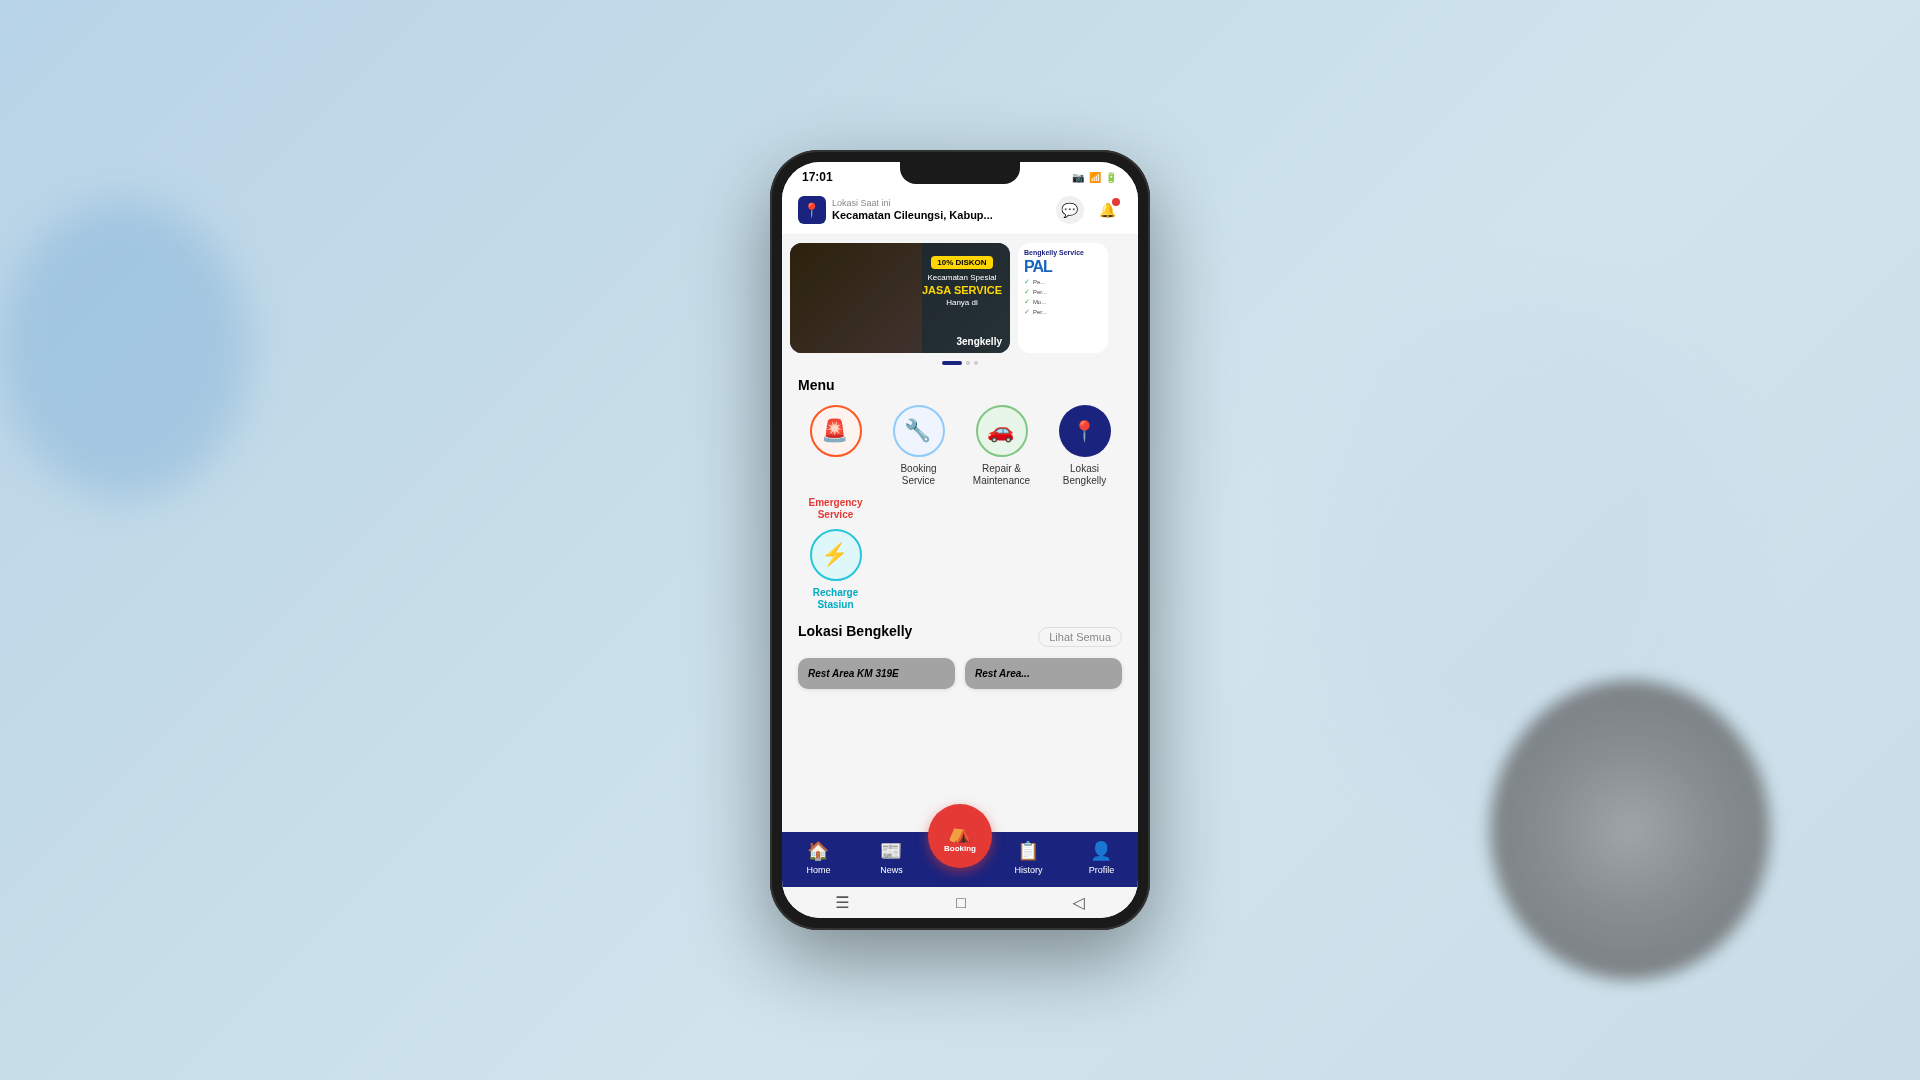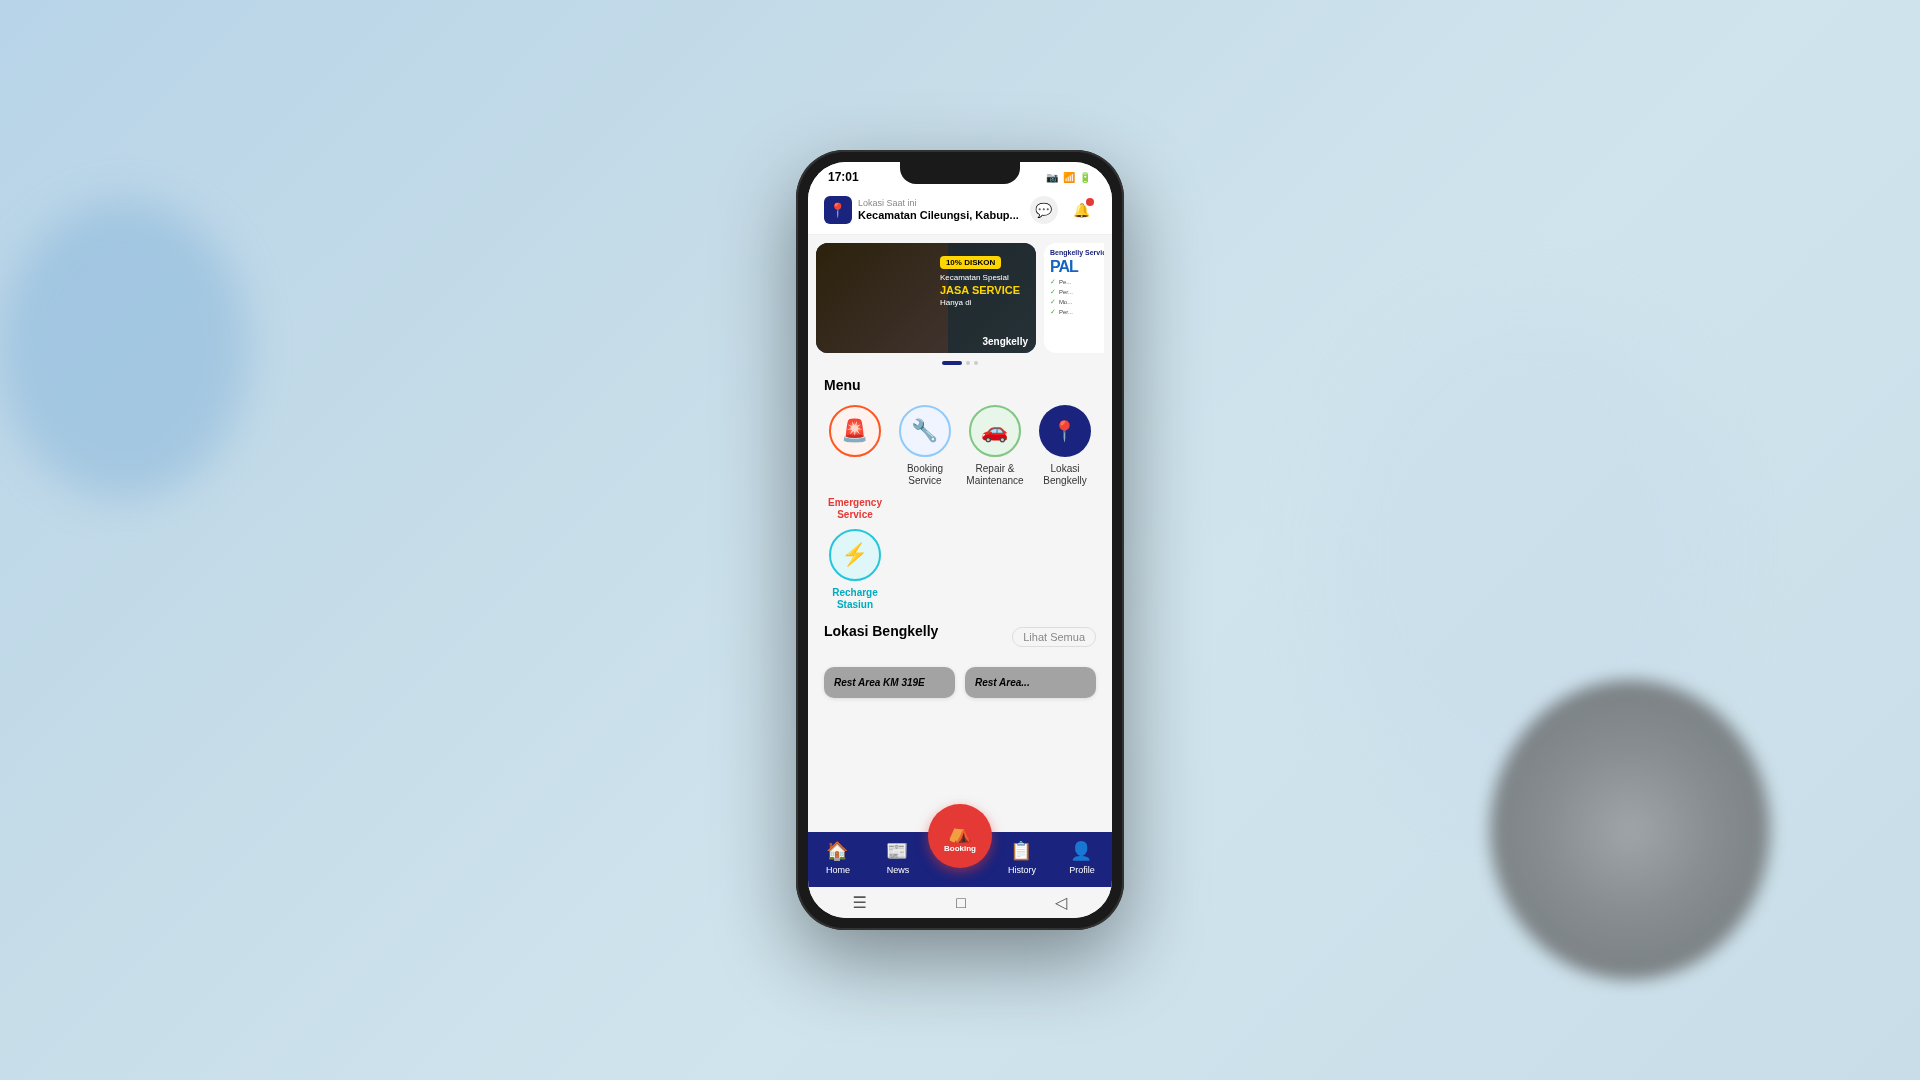--- a/index.html
+++ b/index.html
@@ -22,21 +22,21 @@
       width: 250px;
       height: 300px;
       background: rgba(100, 160, 210, 0.3);
       filter: blur(20px);
       border-radius: 50%;
     }
 
     
     .phone-frame {
       position: relative;
-      width: 328px;
+      width: 380px;
       height: 780px;
       background: #1a1a1a;
       border-radius: 48px;
       padding: 12px;
       box-shadow: 0 30px 80px rgba(0,0,0,0.4), inset 0 0 0 2px #333;
       z-index: 10;
     }
 
     .phone-screen {
       width: 100%;
@@ -170,23 +170,23 @@
     .banner-mechanic {
       position: absolute;
       left: 0; top: 0;
       width: 60%;
       height: 100%;
       background: linear-gradient(135deg, #4a3000 0%, #6d4c41 100%);
       opacity: 0.7;
     }
     .banner-text-area {
       position: absolute;
-      right: 16px;
+      right: 8px;
       top: 8px;
-      text-align: left;
+      text-align: center;
     }
     .banner-discount {
       background: #ffd600;
       color: #000;
       font-size: 8px;
       font-weight: 800;
       padding: 2px 6px;
       border-radius: 4px;
       display: inline-block;
       margin-bottom: 4px;
@@ -312,21 +312,21 @@
       grid-template-columns: repeat(4, 1fr);
       gap: 8px;
     }
 
     
     .lokasi-section { padding: 4px 16px 8px; }
     .section-header {
       display: flex;
       justify-content: space-between;
       align-items: center;
-      margin-bottom: 16px;
+      margin-bottom: 7px;
     }
     .lihat-semua {
       font-size: 11px;
       color: #888;
       border: 1px solid #ddd;
       border-radius: 12px;
       padding: 3px 10px;
       cursor: pointer;
     }
 

